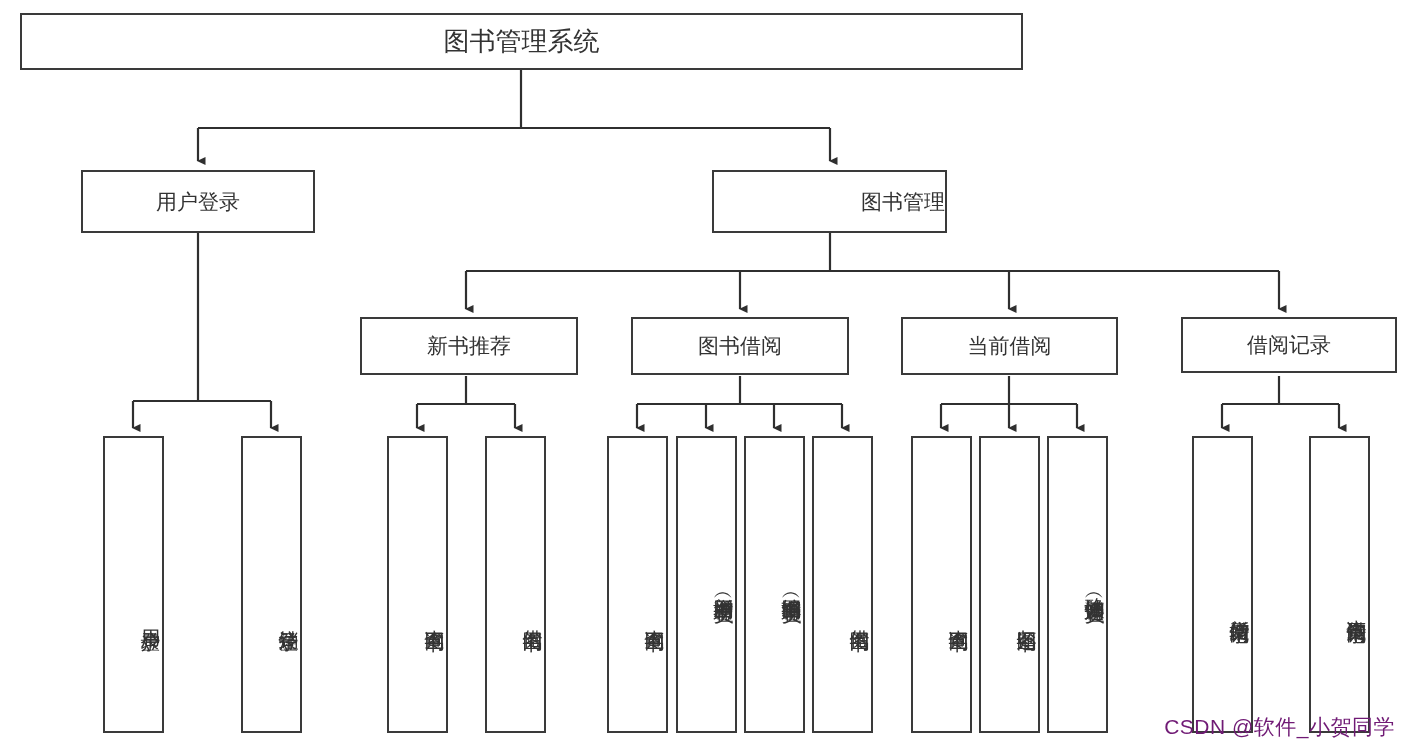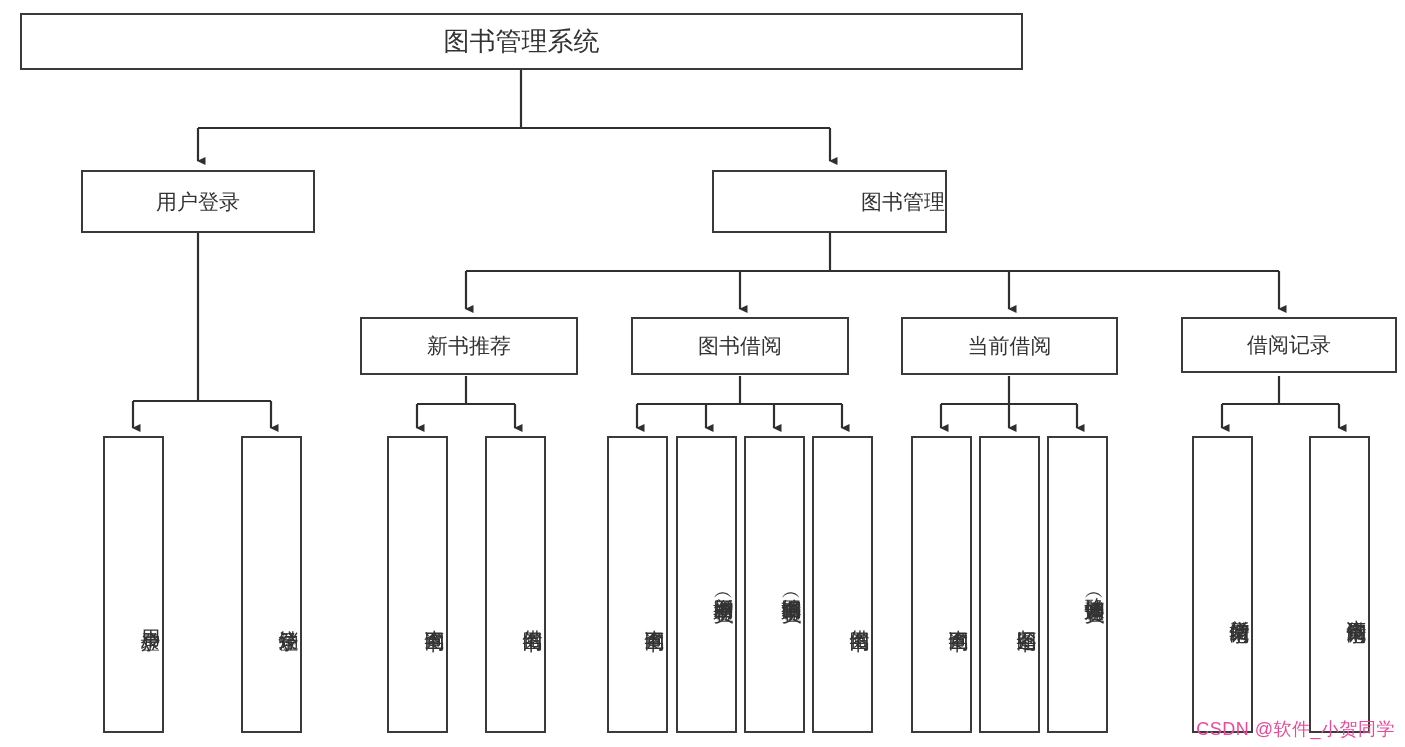--- a/index.html
+++ b/index.html
@@ -50,22 +50,22 @@
     text-orientation:upright;
     white-space:nowrap;
     display:block;
   }
   .node.v.mid .vtext{padding-top:58px;}
   .node.v.mid2 .vtext{padding-top:40px;}
   .watermark{
     position:absolute;
     right:10px;
     bottom:6px;
-    font-size:18px;
-    color:#ec4899;
+    font-size:21px;
+    color:#701a75;
     white-space:nowrap;
     letter-spacing:0.5px;
   }
 </style>
 </head>
 <body>
 
 <div id="diagram">
 
   <svg class="lines" viewBox="0 0 1405 747" xmlns="http://www.w3.org/2000/svg">

